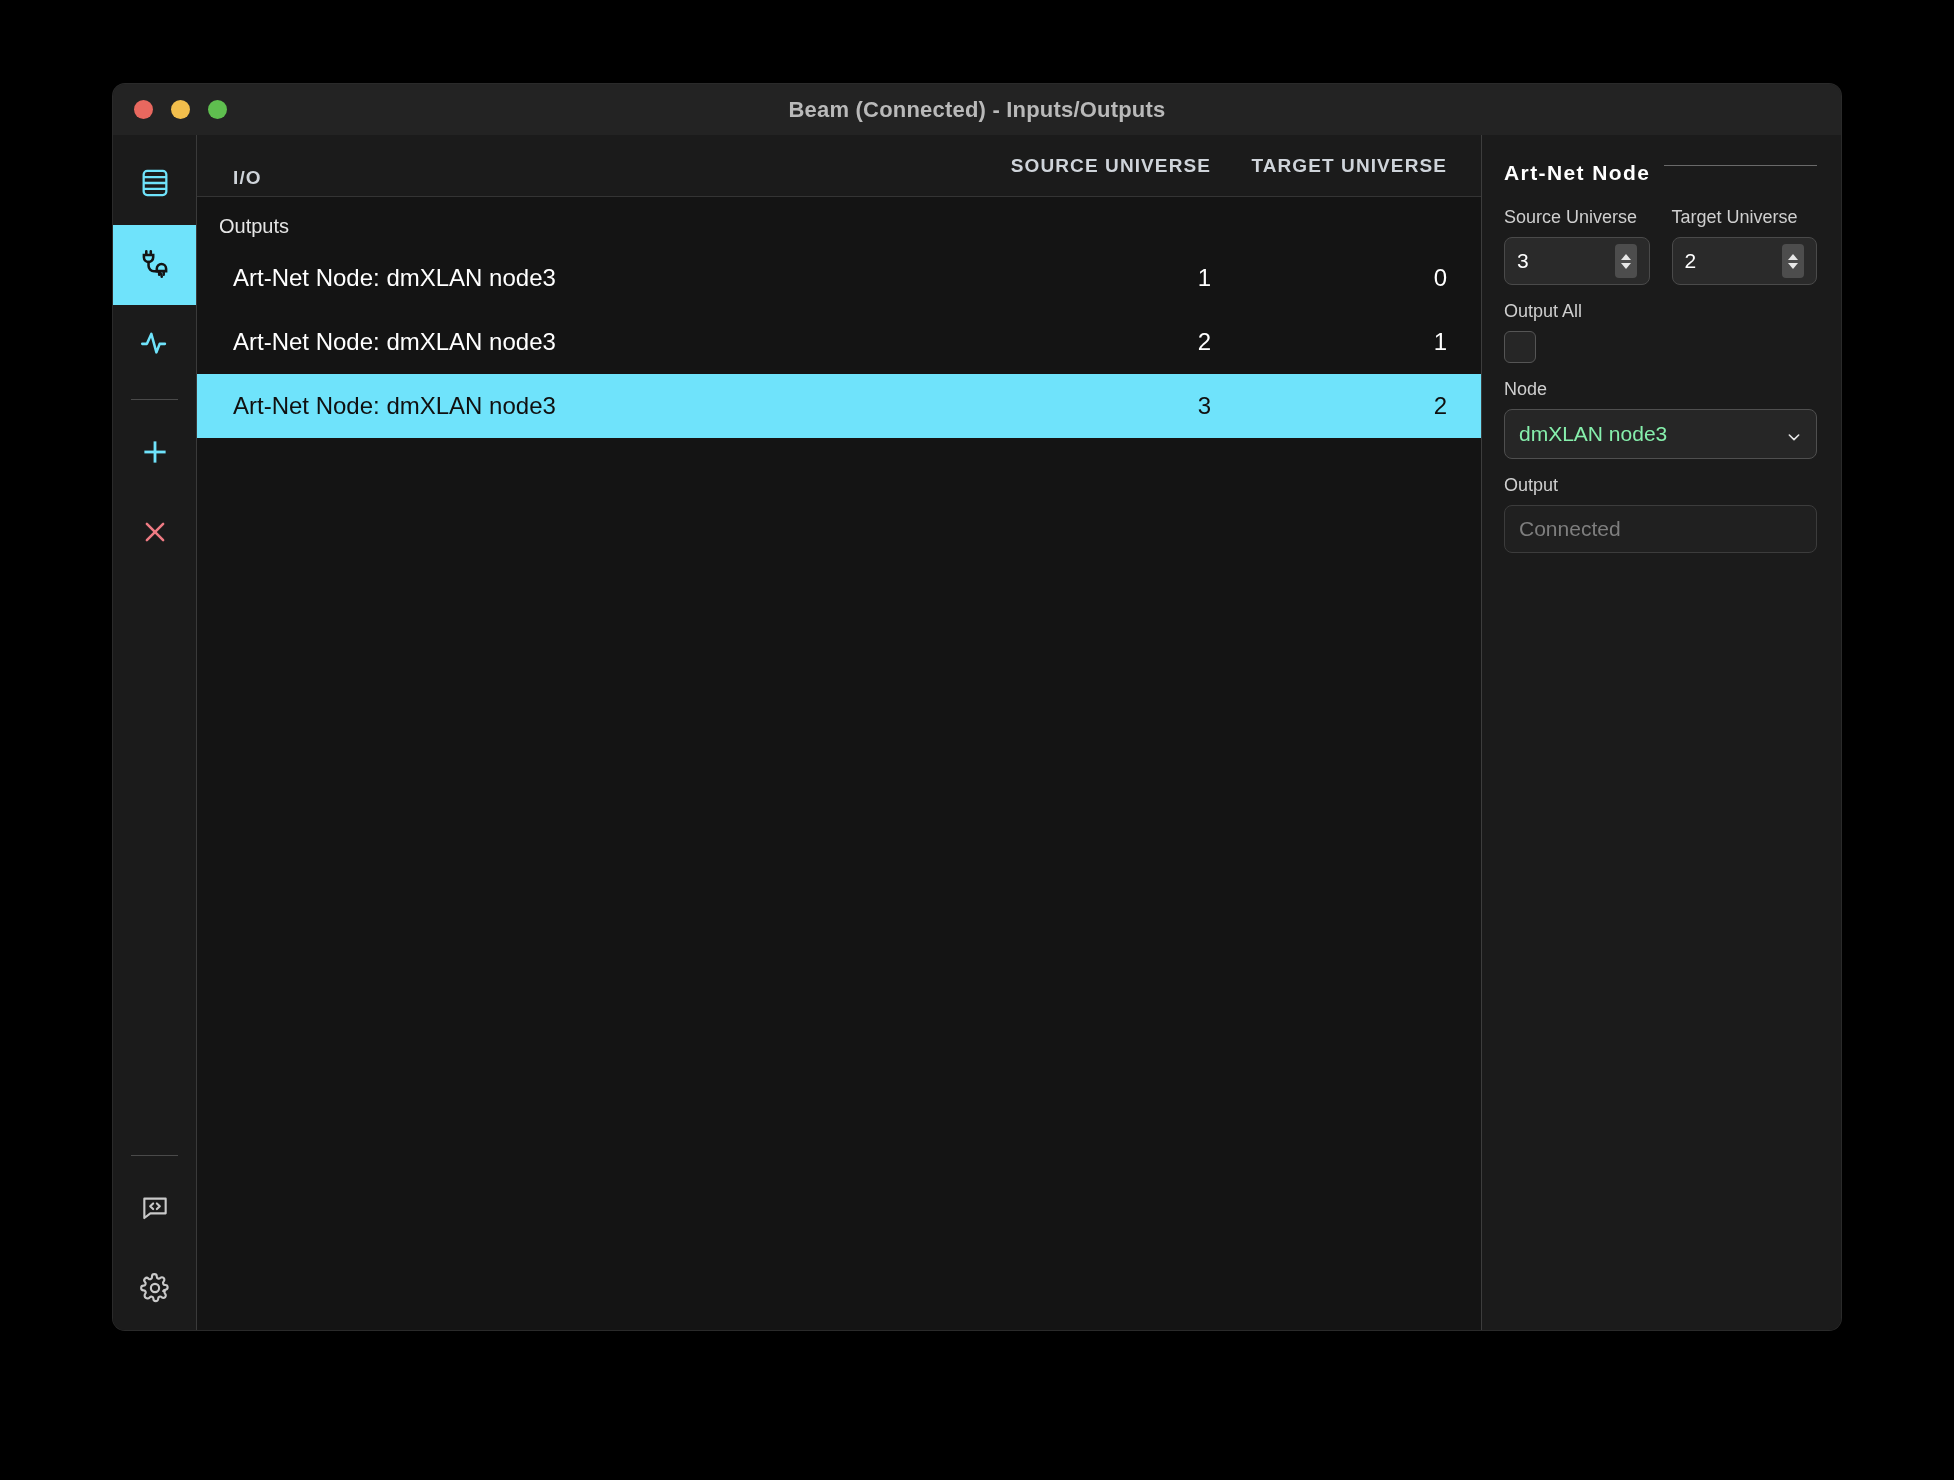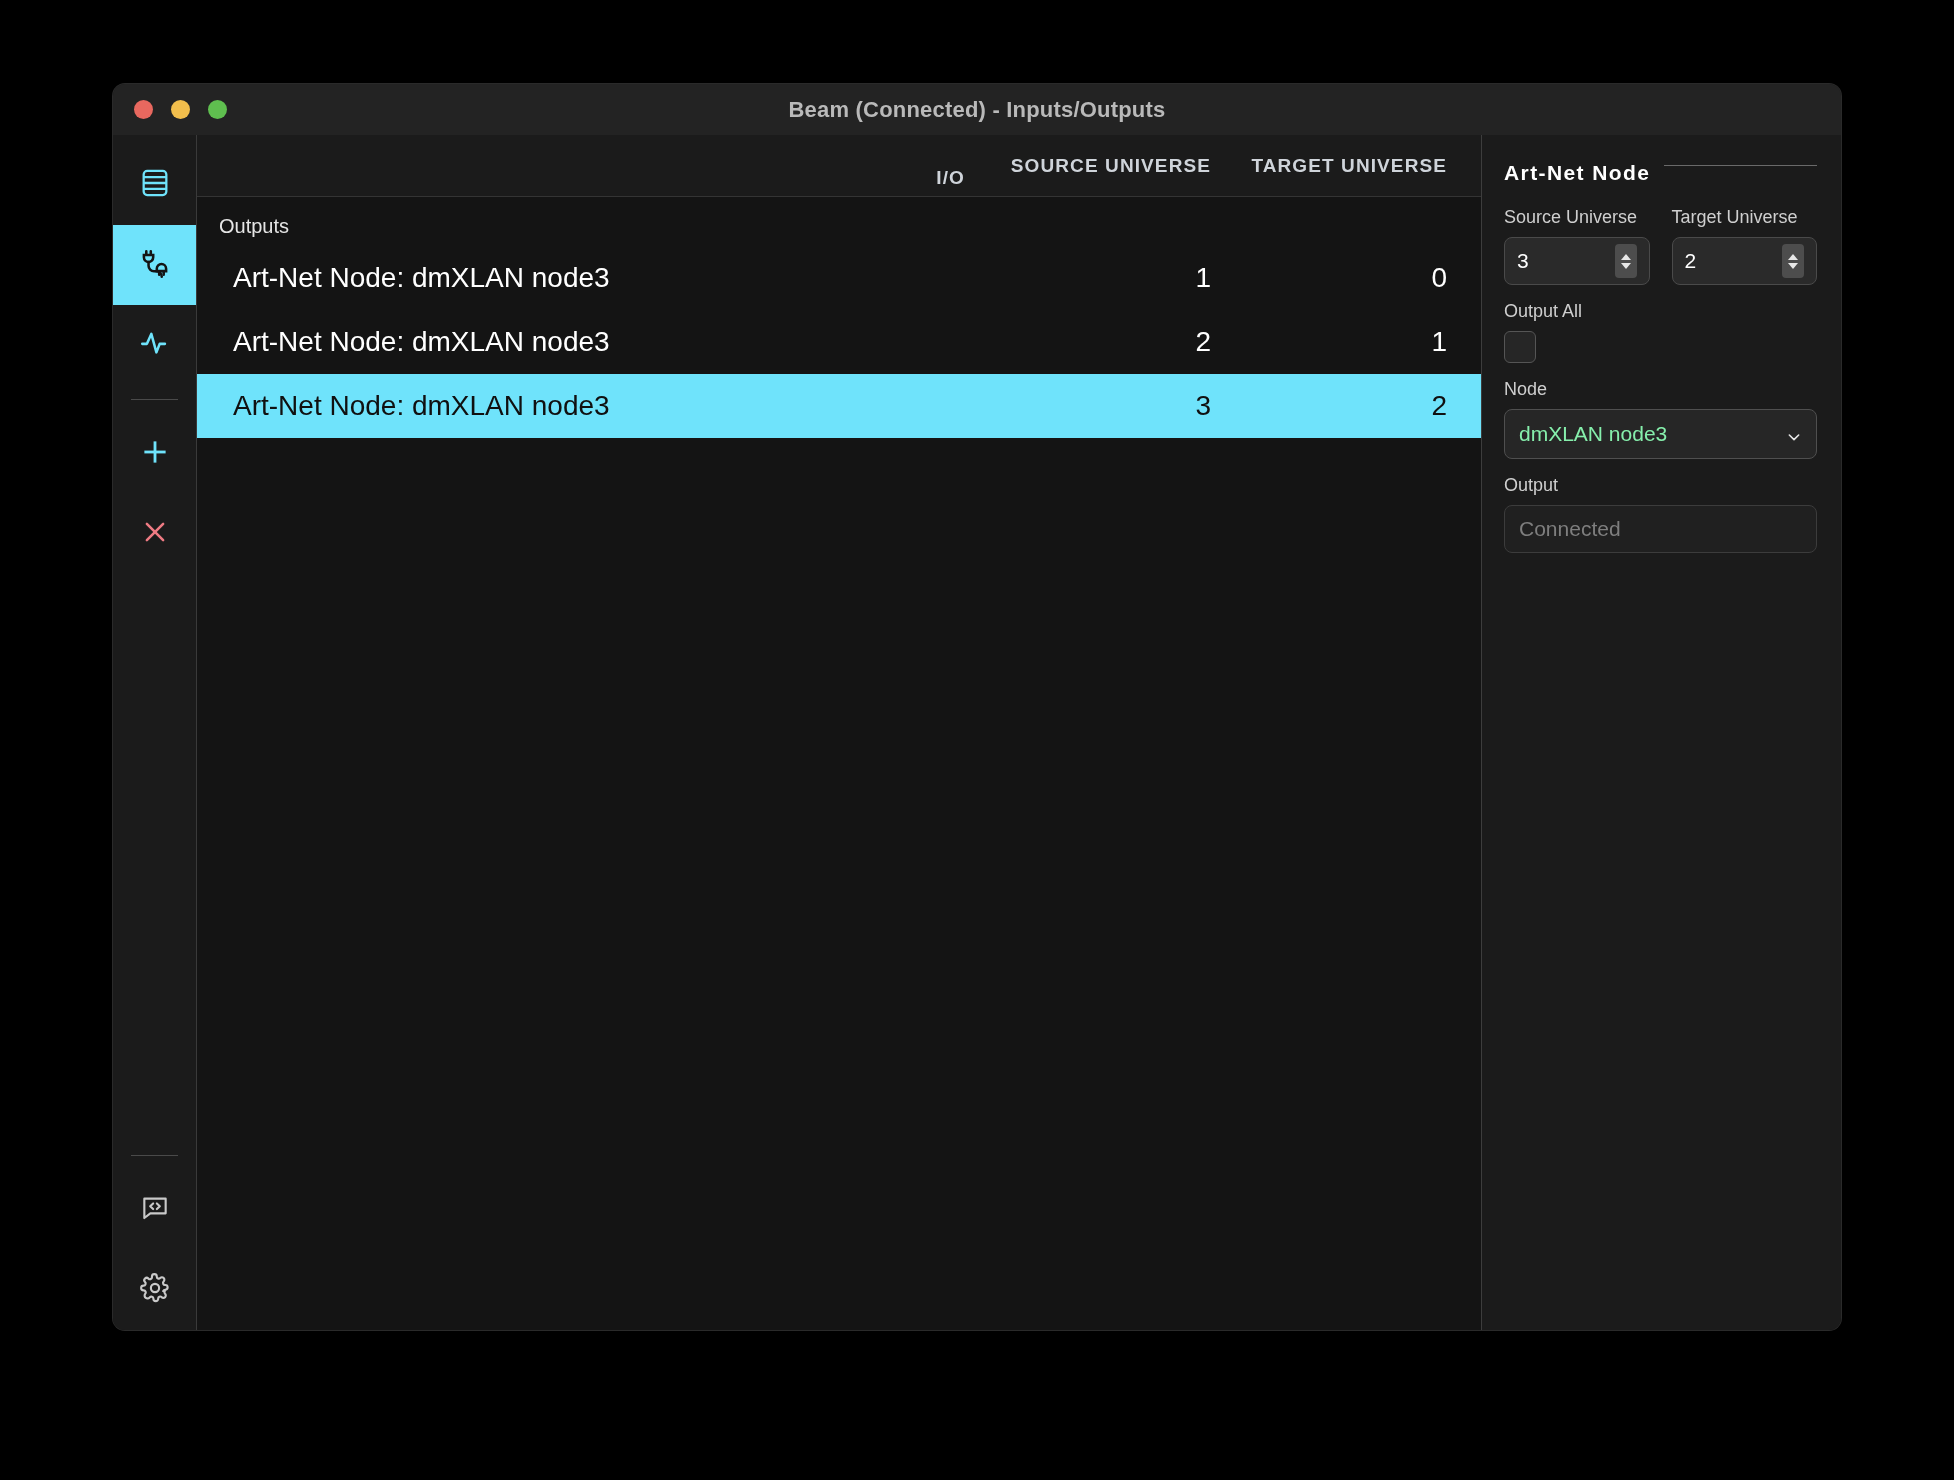--- a/index.html
+++ b/index.html
@@ -76,34 +76,34 @@
   .center { flex: 1; display: flex; flex-direction: column; min-width: 0; background: #141414; }
   .table-head {
     height: 62px; flex: 0 0 62px;
     background: #1b1b1b;
     border-bottom: 1px solid #343434;
     display: flex; align-items: center;
     padding: 0 34px 0 36px;
     font-size: 19px; font-weight: bold;
     color: #cfd4da; letter-spacing: 1.1px;
   }
-  .th-io { flex: 1; text-align: right; margin-top: 24px; }
+  .th-io { flex: 1; text-align: left; margin-top: 24px; }
   .th-src { width: 246px; text-align: right; }
   .th-tgt { width: 236px; text-align: right; }
 
   .table-body { flex: 1; background: #141414; overflow: hidden; }
   .group-label {
     padding: 18px 0 8px 22px;
     font-size: 20px; color: #e5e5e5;
   }
   .row {
     height: 64px;
     display: flex; align-items: center;
     padding: 0 34px 0 36px;
-    font-size: 28px; color: #ffffff;
+    font-size: 24px; color: #ffffff;
     cursor: pointer;
     justify-content: flex-end;
   }
   .row.selected { background: #6fe3fb; color: #101010; }
   .cell-io { flex: 1; text-align: left; }
   .cell-src { width: 246px; text-align: right; }
   .cell-tgt { width: 236px; text-align: right; }
 
   
   .inspector {

